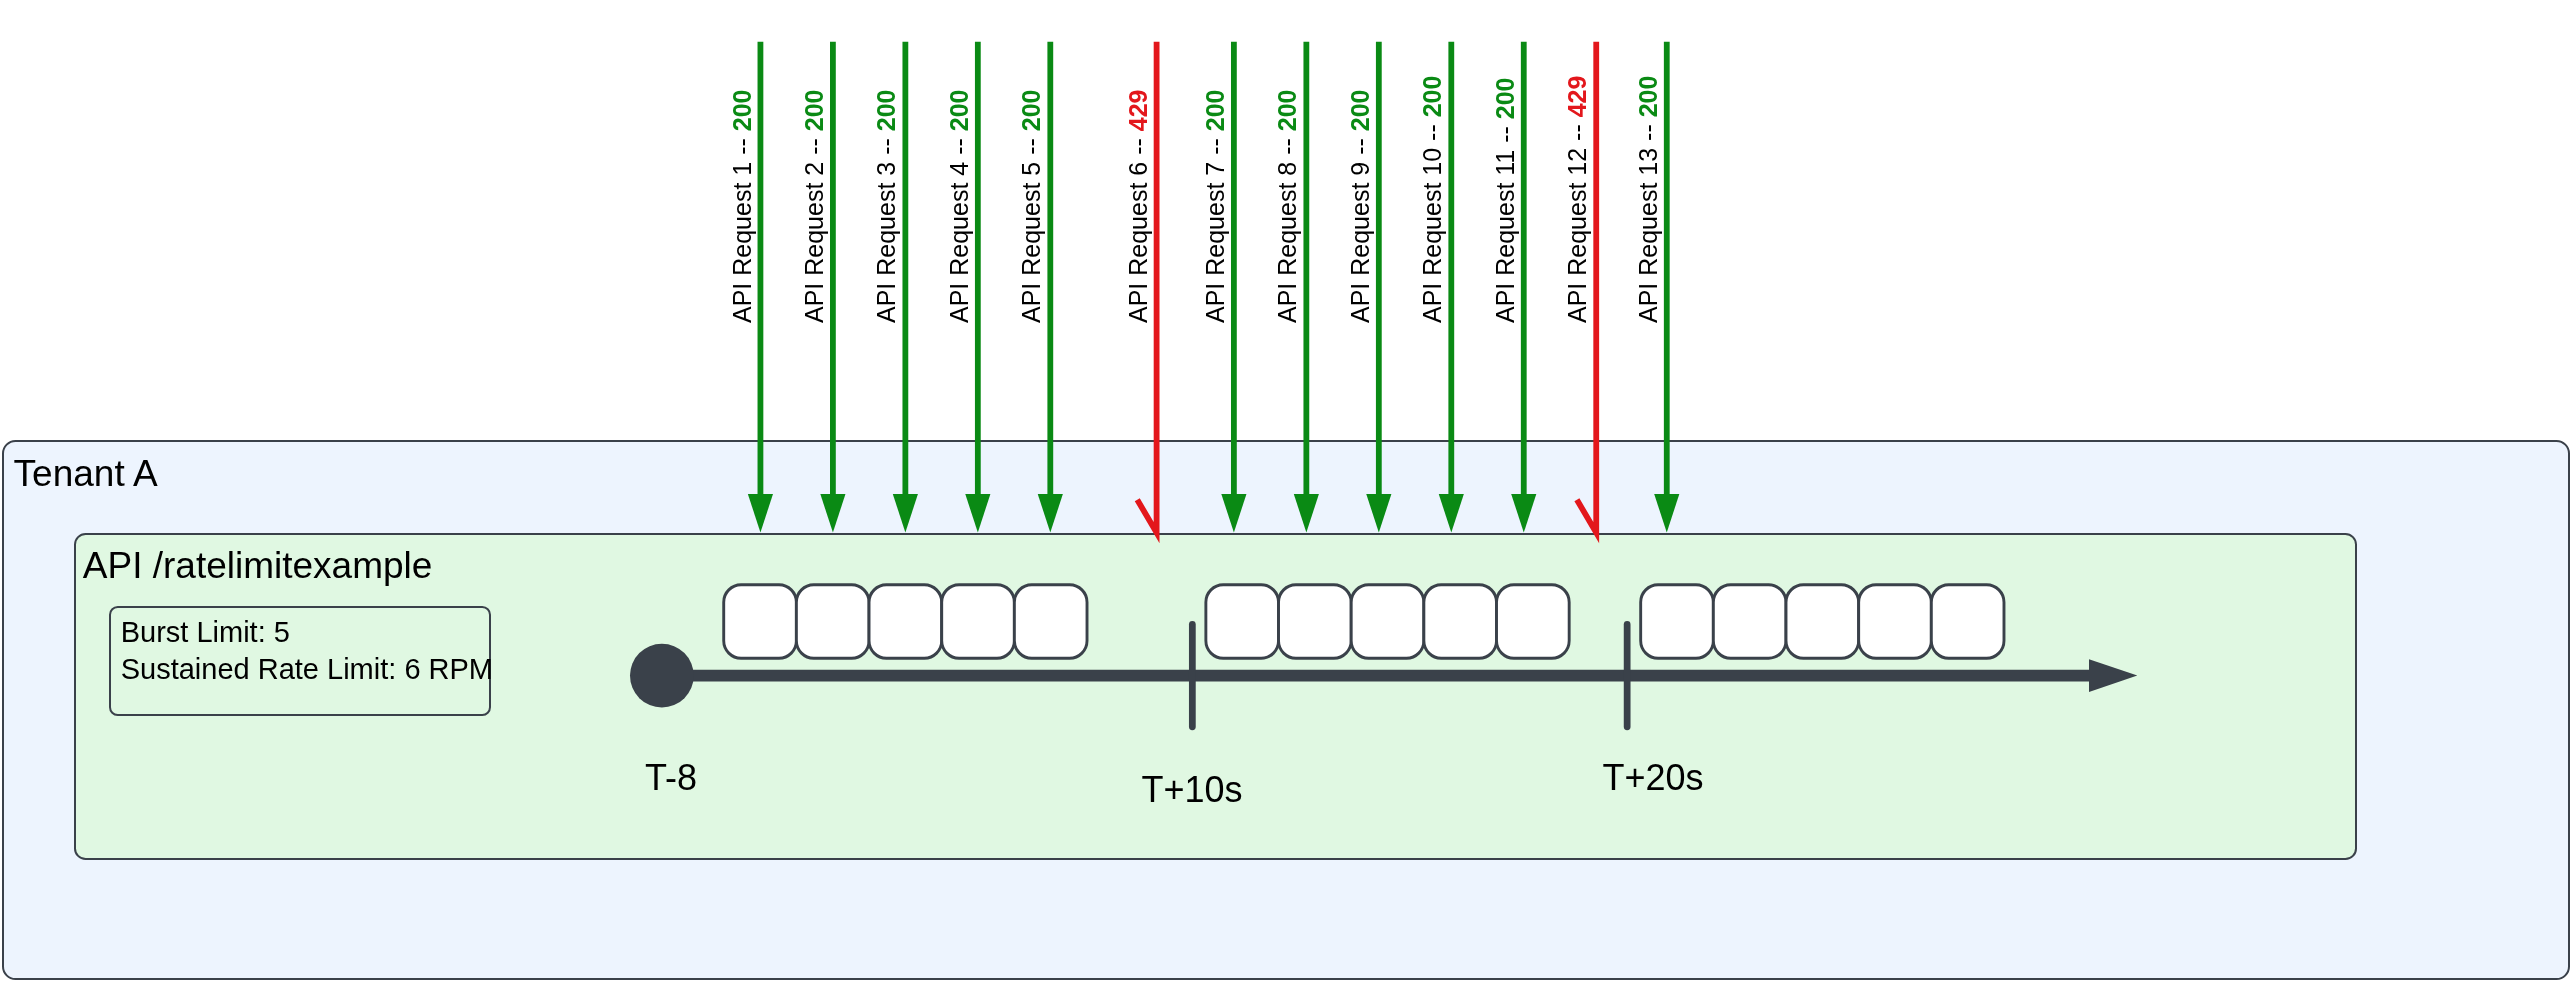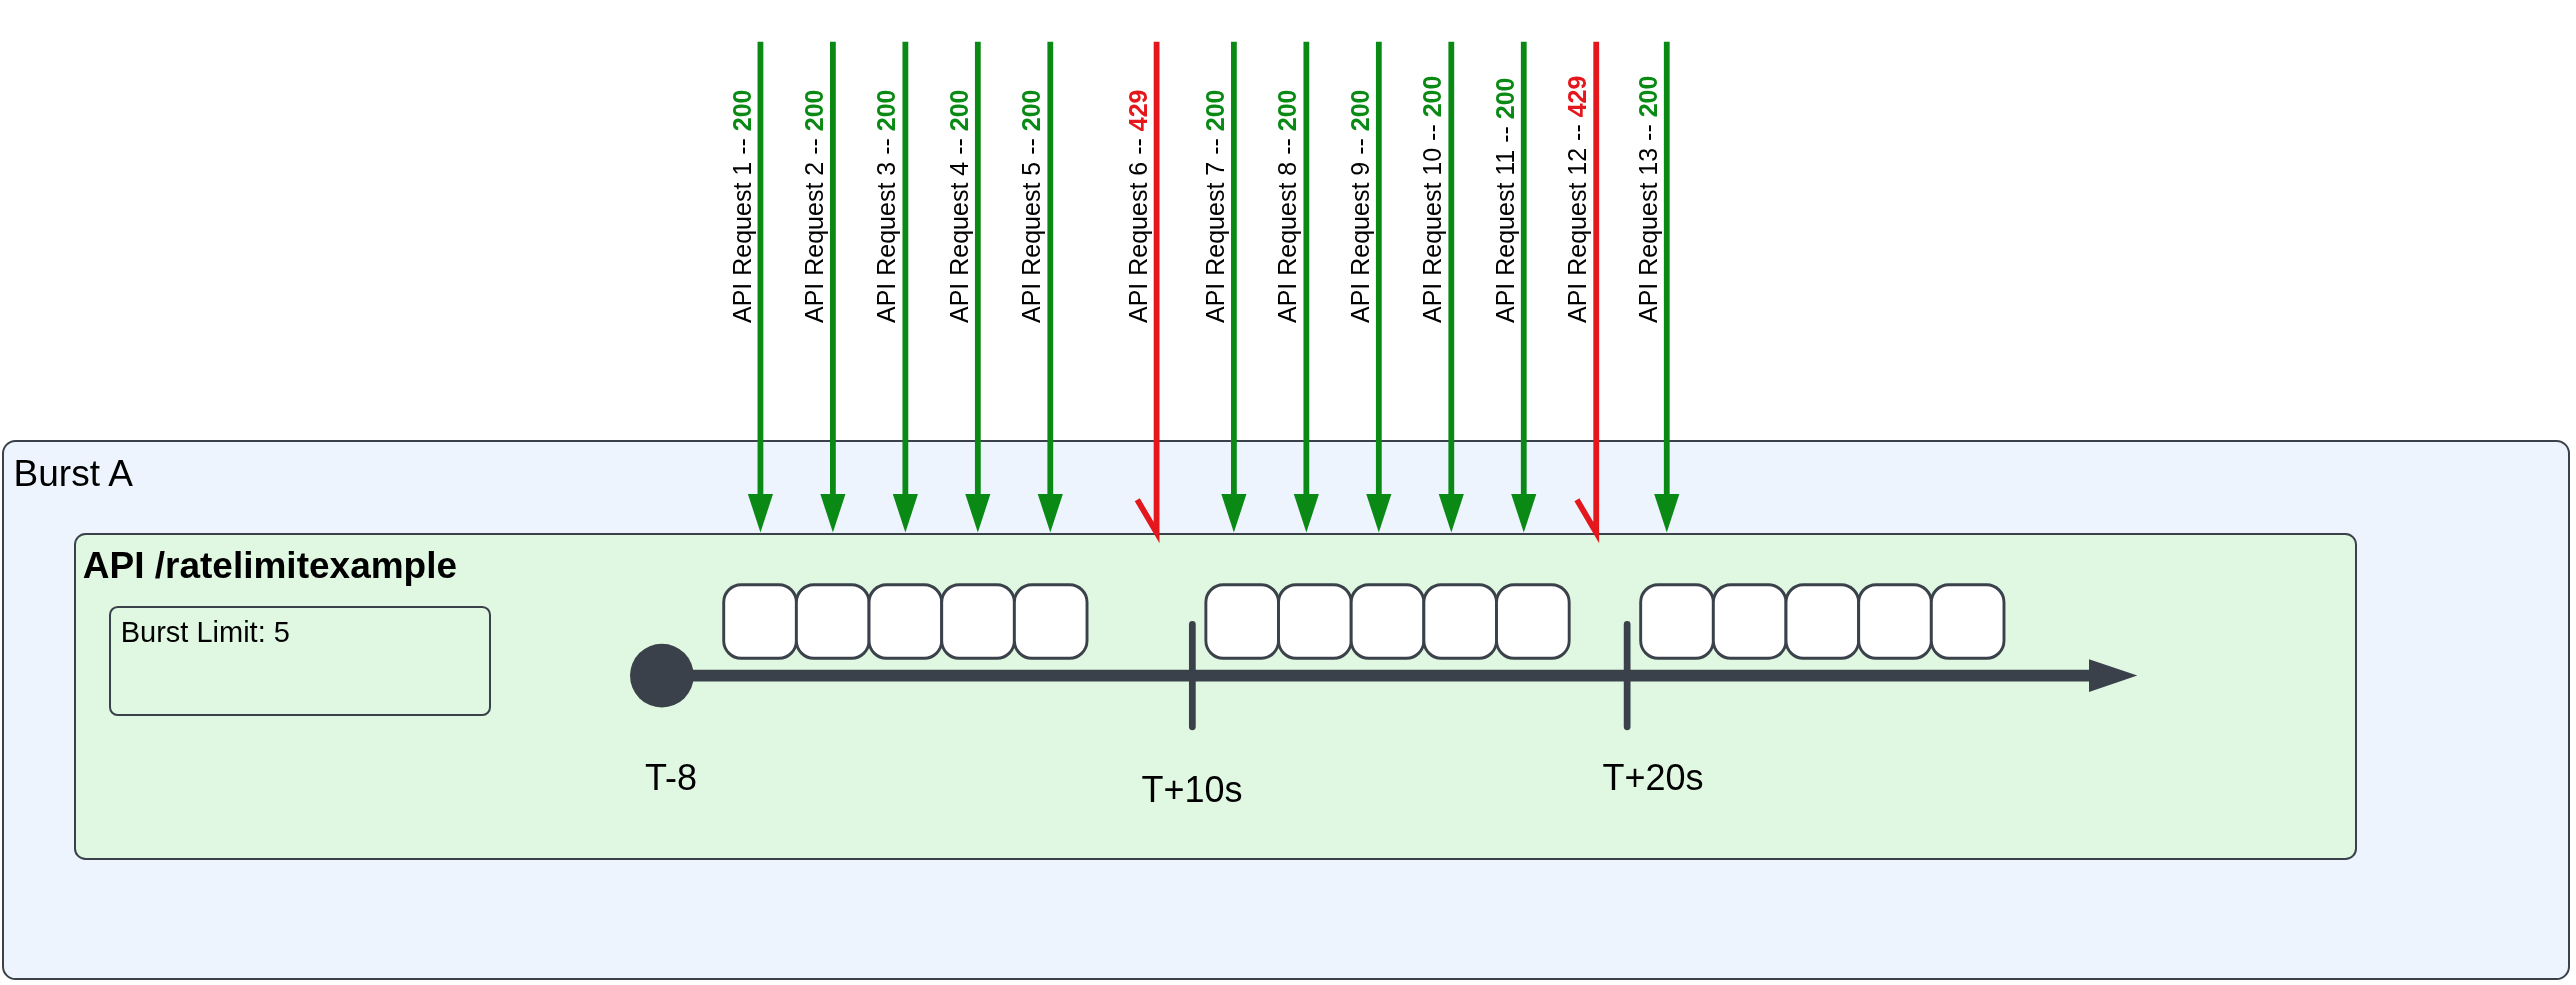--- a/index.html
+++ b/index.html
@@ -3,45 +3,46 @@
 <meta charset="utf-8">
 <style>
   html, body { margin: 0; padding: 0; background: #ffffff; }
   body { width: 2576px; height: 986px; position: relative; overflow: hidden;
          font-family: "Liberation Sans", sans-serif; color: #000; }
   .tenant-box { position: absolute; left: 1.9px; top: 440px; width: 2568px; height: 540px;
                 background: #EDF4FE; border: 2.9px solid #3A414A; border-radius: 13.5px; box-sizing: border-box; }
   .tenant-title { position: absolute; left: 9.7px; top: 11.6px; font-size: 37px; line-height: 39px; }
   .api-box { position: absolute; left: 74px; top: 533px; width: 2283px; height: 327px;
              background: #E0F8E2; border: 2.9px solid #3A414A; border-radius: 11.6px; box-sizing: border-box; }
-  .api-title { position: absolute; left: 6.8px; top: 9.7px; font-size: 37px; line-height: 41px; font-weight: bold; }
+  .api-title { position: absolute; left: 6.8px; top: 9.7px; font-size: 37px; line-height: 41px; }
   .limits-box { position: absolute; left: 109px; top: 606px; width: 382px; height: 110px;
                 border: 2.9px solid #3A414A; border-radius: 8.7px; box-sizing: border-box; background: transparent; }
   .limits-line { position: absolute; left: 9.7px; font-size: 29px; line-height: 33px; white-space: nowrap; }
   .limits-line.l1 { top: 7.7px; }
   .limits-line.l2 { top: 45px; }
   svg.overlay { position: absolute; left: 0; top: 0; }
   .req-label { position: absolute; font-size: 25px; line-height: 27px; white-space: nowrap;
                transform-origin: 0 0; transform: rotate(-90deg); }
   .req-status { font-weight: bold; }
   .time-label { position: absolute; font-size: 36px; line-height: 39px; white-space: nowrap; transform: translateX(-50%); }
 </style>
 </head>
 <body>
 
 <div class="tenant-box">
-  <div class="tenant-title">Burst A</div>
+  <div class="tenant-title">Tenant A</div>
 </div>
 
 <div class="api-box">
   <div class="api-title">API /ratelimitexample</div>
 </div>
 
 <div class="limits-box">
   <div class="limits-line l1">Burst Limit: 5</div>
+  <div class="limits-line l2">Sustained Rate Limit: 6 RPM</div>
 </div>
 
 <svg class="overlay" id="overlay" width="2576" height="986" viewBox="0 0 2666 1020">
     <line x1="787" y1="43" x2="787" y2="513" stroke="#0A8A14" stroke-width="6"></line>
     <polygon points="774,511 800,511 787,551" fill="#0A8A14"></polygon>
     <line x1="862" y1="43" x2="862" y2="513" stroke="#0A8A14" stroke-width="6"></line>
     <polygon points="849,511 875,511 862,551" fill="#0A8A14"></polygon>
     <line x1="937" y1="43" x2="937" y2="513" stroke="#0A8A14" stroke-width="6"></line>
     <polygon points="924,511 950,511 937,551" fill="#0A8A14"></polygon>
     <line x1="1012" y1="43" x2="1012" y2="513" stroke="#0A8A14" stroke-width="6"></line>

